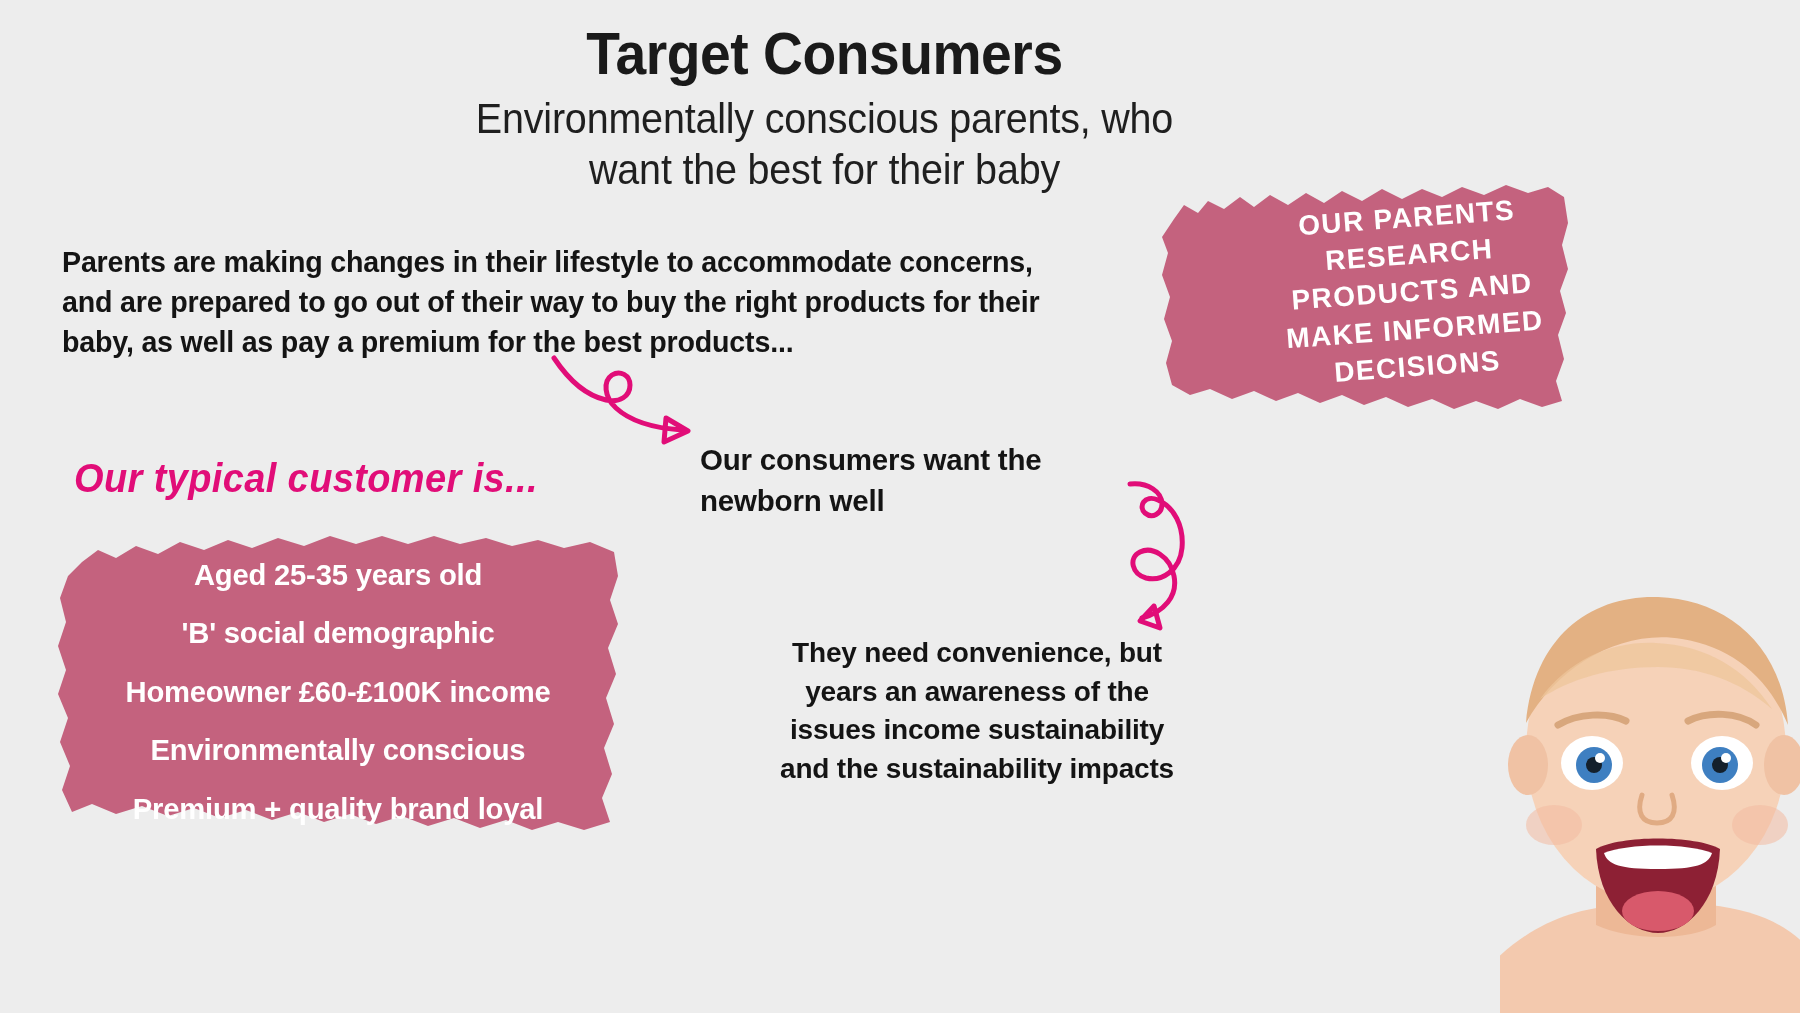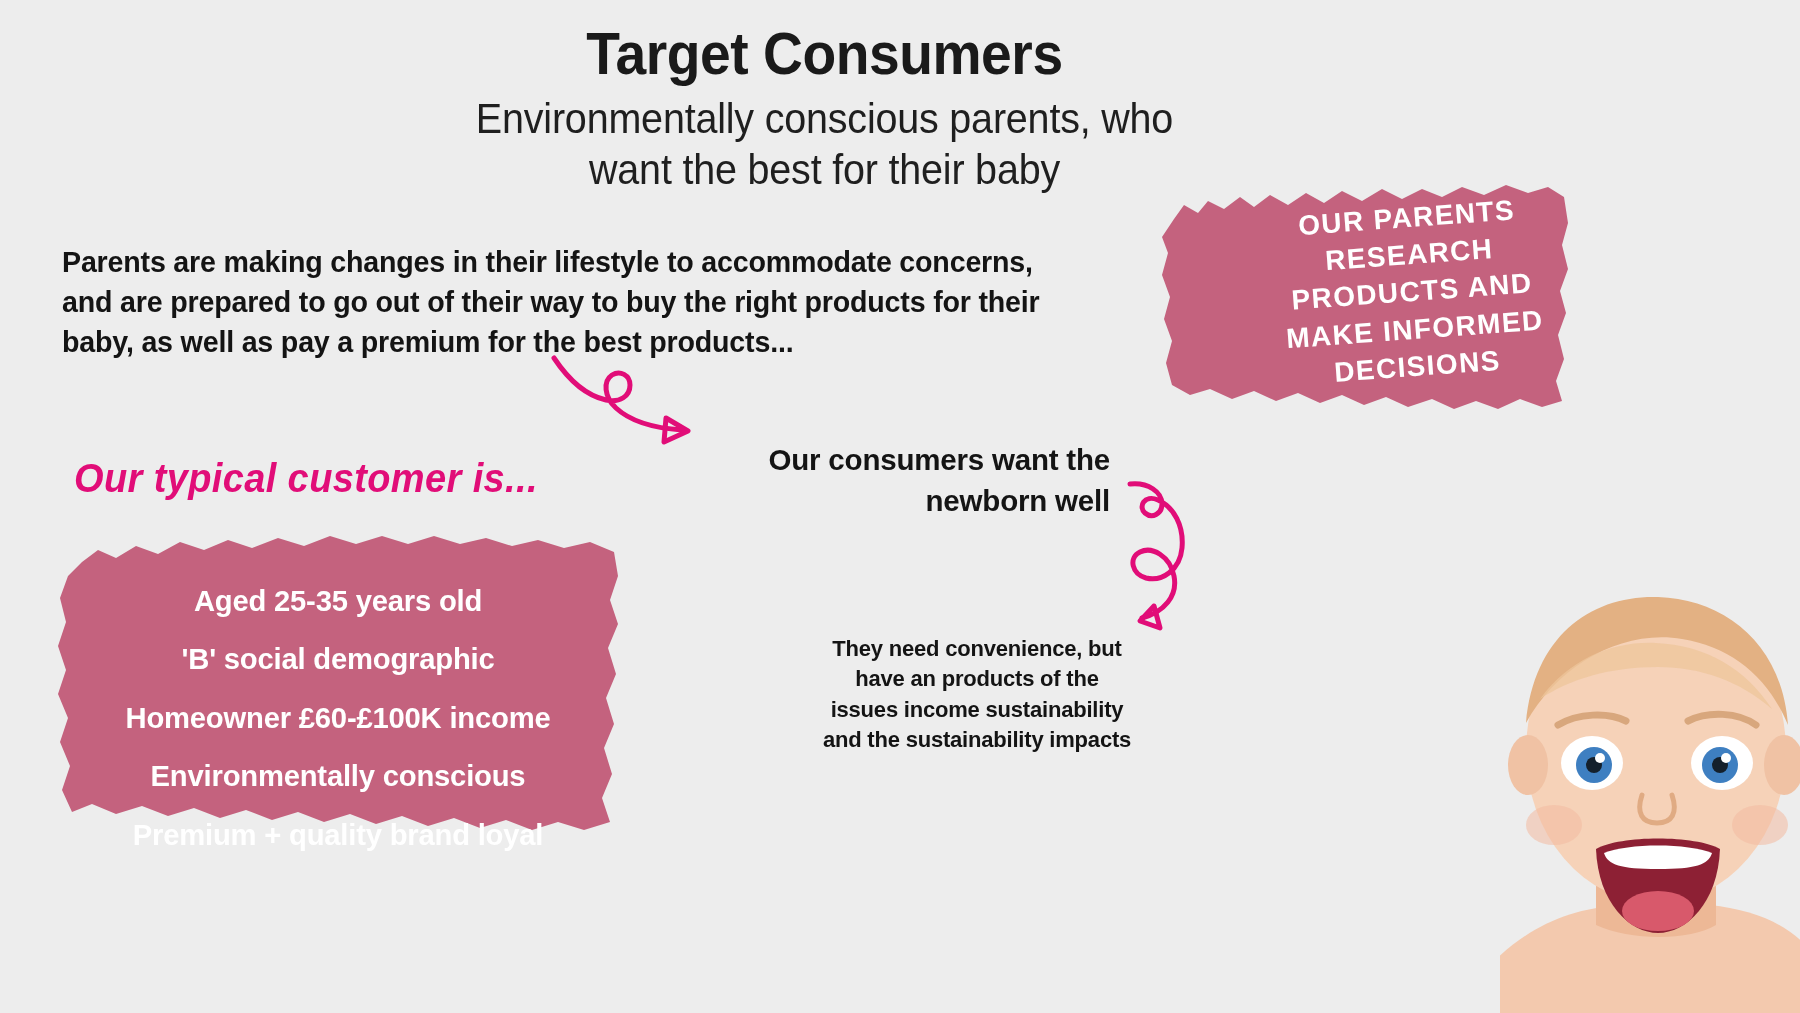--- a/index.html
+++ b/index.html
@@ -57,41 +57,41 @@
   .script-head{
     position:absolute;left:74px;top:456px;
     font-size:40px;font-weight:700;color:#e10d78;
     font-style:italic;letter-spacing:.4px;
     transform:scaleX(.95);transform-origin:left top;
   }
 
   
   .cust-brush{left:52px;top:528px;width:570px;height:310px;}
   .cust-list{
-    position:absolute;left:62px;top:571px;width:552px;
+    position:absolute;left:62px;top:545px;width:552px;
     text-align:center;
   }
   .cust-list .li{
     color:#ffffff;font-size:29.5px;font-weight:700;
     letter-spacing:-0.2px;line-height:1;
     padding:14.5px 0;
     transform:scaleX(.99);
   }
 
   
   .mid-1{
     position:absolute;left:700px;top:440px;width:410px;
-    text-align:right;color:#141414;
+    text-align:left;color:#141414;
     font-size:29.5px;font-weight:600;line-height:1.38;
     letter-spacing:-0.2px;
   }
   .mid-2{
     position:absolute;left:742px;top:634px;width:470px;
     text-align:center;color:#141414;
-    font-size:22px;font-weight:600;line-height:1.38;
+    font-size:28px;font-weight:600;line-height:1.38;
     letter-spacing:-0.2px;
   }
 
   
   .arrow{position:absolute;}
   .arrow svg{display:block;overflow:visible;}
 
   .arrow-1{left:548px;top:352px;width:160px;height:110px;}
   .arrow-2{left:1108px;top:478px;width:95px;height:160px;}
 
@@ -166,21 +166,21 @@
     <div class="li">Premium + quality brand loyal</div>
   </div>
 
   <div class="mid-1">
     <div>Our consumers want the</div>
     <div>newborn well</div>
   </div>
 
   <div class="mid-2">
     <div>They need convenience, but</div>
-    <div>have an products of the</div>
+    <div>years an awareness of the</div>
     <div>issues income sustainability</div>
     <div>and the sustainability impacts</div>
   </div>
 
   <div class="arrow arrow-1">
     <svg width="160" height="110" viewBox="0 0 160 110" fill="none" aria-hidden="true">
       <path d="M6,6 C22,30 40,44 58,48 C72,51 82,44 82,33
                C82,23 72,18 64,23 C55,29 56,45 68,56
                C82,69 104,76 134,78" stroke="#e10d78" stroke-width="5" stroke-linecap="round" fill="none"></path>
       <path d="M118,66 L140,79 L116,90 Z" fill="none" stroke="#e10d78" stroke-width="5" stroke-linejoin="round"></path>

